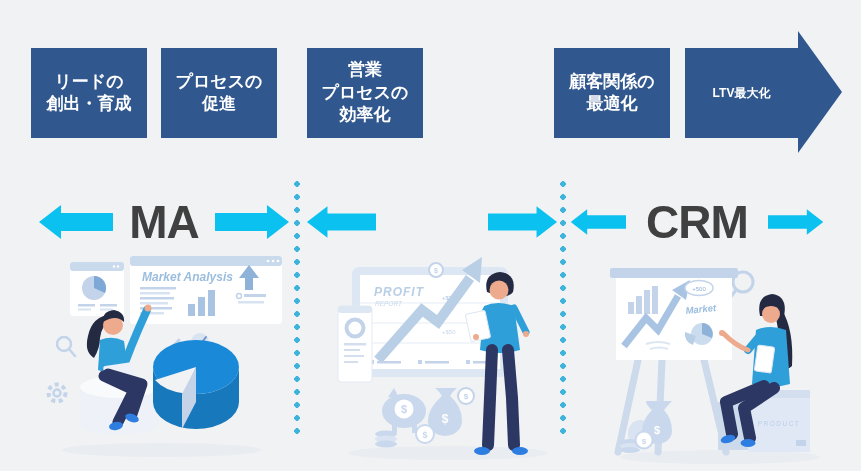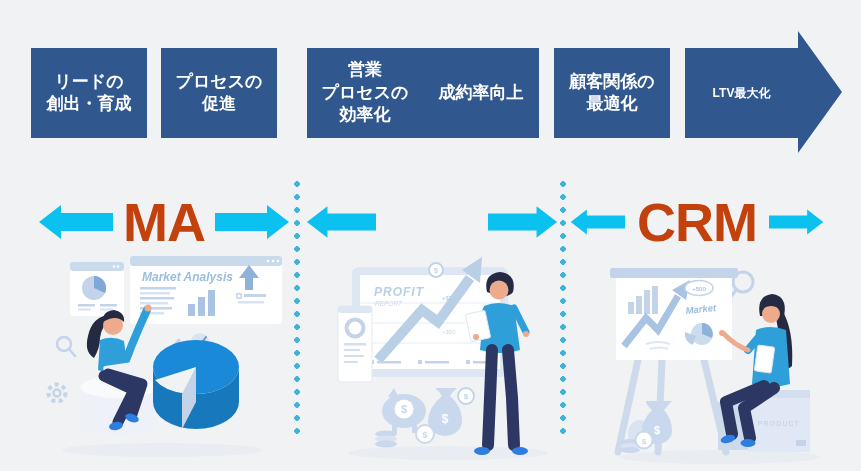--- a/index.html
+++ b/index.html
@@ -12,21 +12,21 @@
   .b1{left:31px}.b2{left:161px}.b3{left:307px}.b4{left:423px}.b5{left:554px}
   .ltv-wrap{position:absolute;left:685px;top:31px;width:158px;height:122px;}
   .ltv-wrap svg{position:absolute;left:0;top:0;}
   .ltv-label{position:absolute;left:0;top:1px;width:113px;height:122px;display:flex;align-items:center;justify-content:center;
     color:#fff;font-weight:bold;font-size:12px;text-align:right;}
   
   .section{position:absolute;top:186px;height:72px;display:flex;align-items:center;justify-content:space-between;}
   .sec-ma{left:38px;width:252px;}
   .sec-sfa{left:306px;width:252px;}
   .sec-crm{left:570px;width:254px;gap:12px;}
-  .section-label{color:#c2410c;font-weight:800;font-size:54px;letter-spacing:-1px;line-height:1;}
+  .section-label{color:#404040;font-weight:800;font-size:46px;letter-spacing:-1px;line-height:1;}
   .cy{fill:#0bc1f0;}
   .dotline{position:absolute;top:181px;width:6px;height:256px;
     background-image:radial-gradient(circle at 3px 3px,#3fb3d9 2.6px,rgba(0,0,0,0) 3px);
     background-size:6px 13px;background-repeat:repeat-y;}
   .dl1{left:294px}.dl2{left:560px}
   .illus{position:absolute;}
   .il-ma{left:42px;top:252px;}
   .il-sfa{left:330px;top:248px;}
   .il-crm{left:600px;top:250px;}
   text{font-family:"Liberation Sans","DejaVu Sans",sans-serif;}
@@ -41,23 +41,20 @@
     <span>創出・育成</span>
   </div>
   <div class="flow-box b2">
     <span>プロセスの</span>
     <span>促進</span>
   </div>
   <div class="flow-box b3">
     <span>営業</span>
     <span>プロセスの</span>
     <span>効率化</span>
-  </div>
-  <div class="flow-box b4">
-    <span>成約率向上</span>
   </div>
   <div class="flow-box b5">
     <span>顧客関係の</span>
     <span>最適化</span>
   </div>
   <div class="ltv-wrap">
     <svg width="158" height="122" viewBox="0 0 158 122">
       <polygon points="0,17 113,17 113,0 157,61 113,122 113,107 0,107" fill="#31588e"></polygon>
     </svg>
     <div class="ltv-label">LTV最大化</div>

